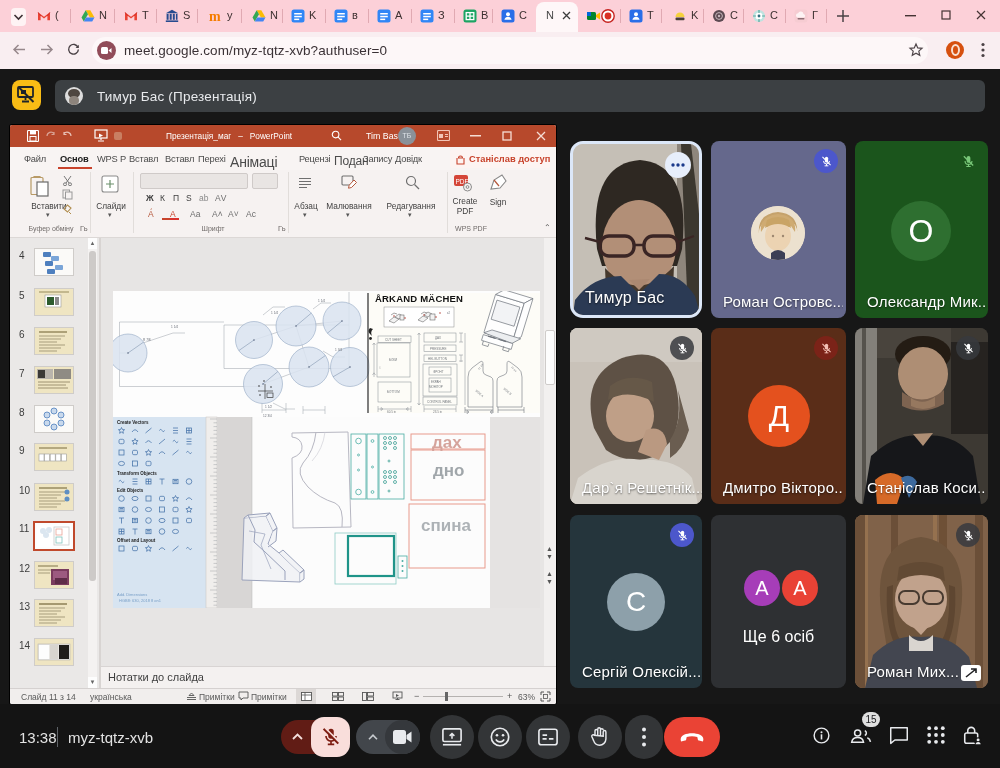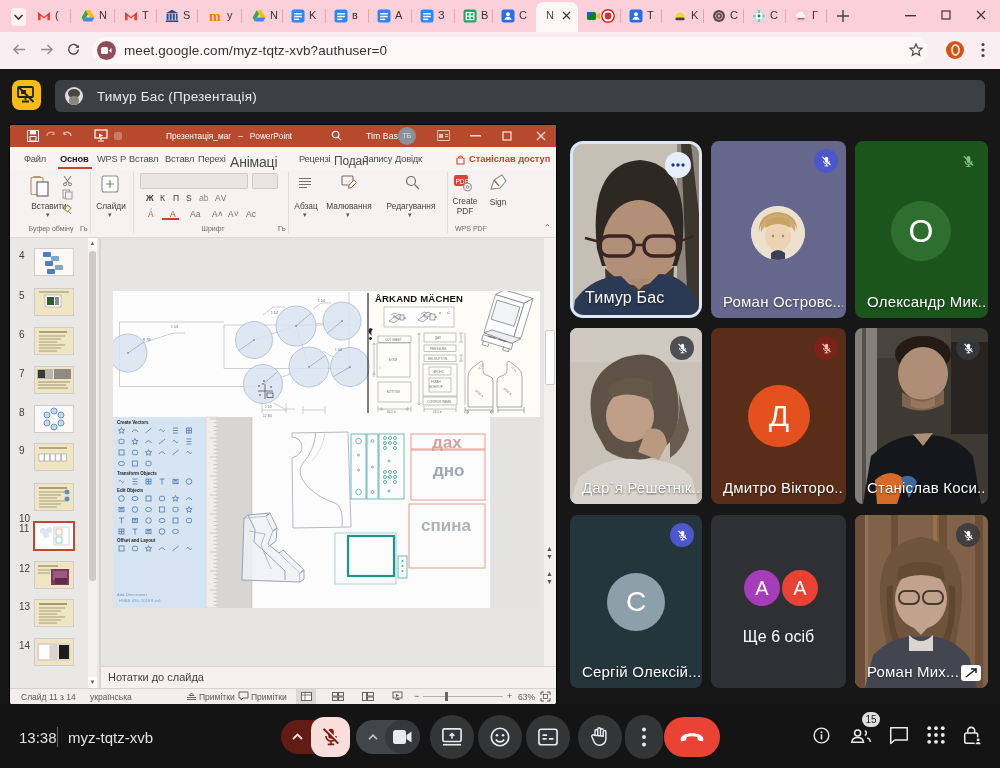--- a/index.html
+++ b/index.html
@@ -431,21 +431,21 @@
   <svg class="abs" style="left:25px;top:319px" width="38" height="26" viewBox="0 0 38 26">
         <path d="M4 4h28" stroke="#a59970" stroke-width="1.6"></path>
         <g fill="#fff" stroke="#9a9a9a" stroke-width=".6">
           <rect x="4.0" y="10" width="5" height="7"></rect>
           <rect x="9.6" y="10" width="5" height="7"></rect>
           <rect x="15.2" y="10" width="5" height="7"></rect>
           <rect x="20.799999999999997" y="10" width="5" height="7"></rect>
           <rect x="26.4" y="10" width="5" height="7"></rect>
         </g>
       </svg>
-  <div class="abs" style="left:9px;top:360px;font-size:10px;color:#3c3c3c;margin-top:28px;">10</div>
+  <div class="abs" style="left:9px;top:360px;font-size:10px;color:#3c3c3c;">10</div>
   <div class="abs" style="left:24px;top:358px;width:40px;height:28px;background:#efe5c2;border:1px solid #cfccc9;"></div>
   <svg class="abs" style="left:25px;top:359px" width="38" height="26" viewBox="0 0 38 26">
         <path d="M4 4h28" stroke="#a59970" stroke-width="1.8"></path>
         <g stroke="#8a7f5e" stroke-width=".7">
           <path d="M4 8h26"></path>
           <path d="M4 11h22"></path>
           <path d="M4 14h18"></path>
           <path d="M4 17h26"></path>
           <path d="M4 20h22"></path>
           <path d="M4 23h18"></path>

